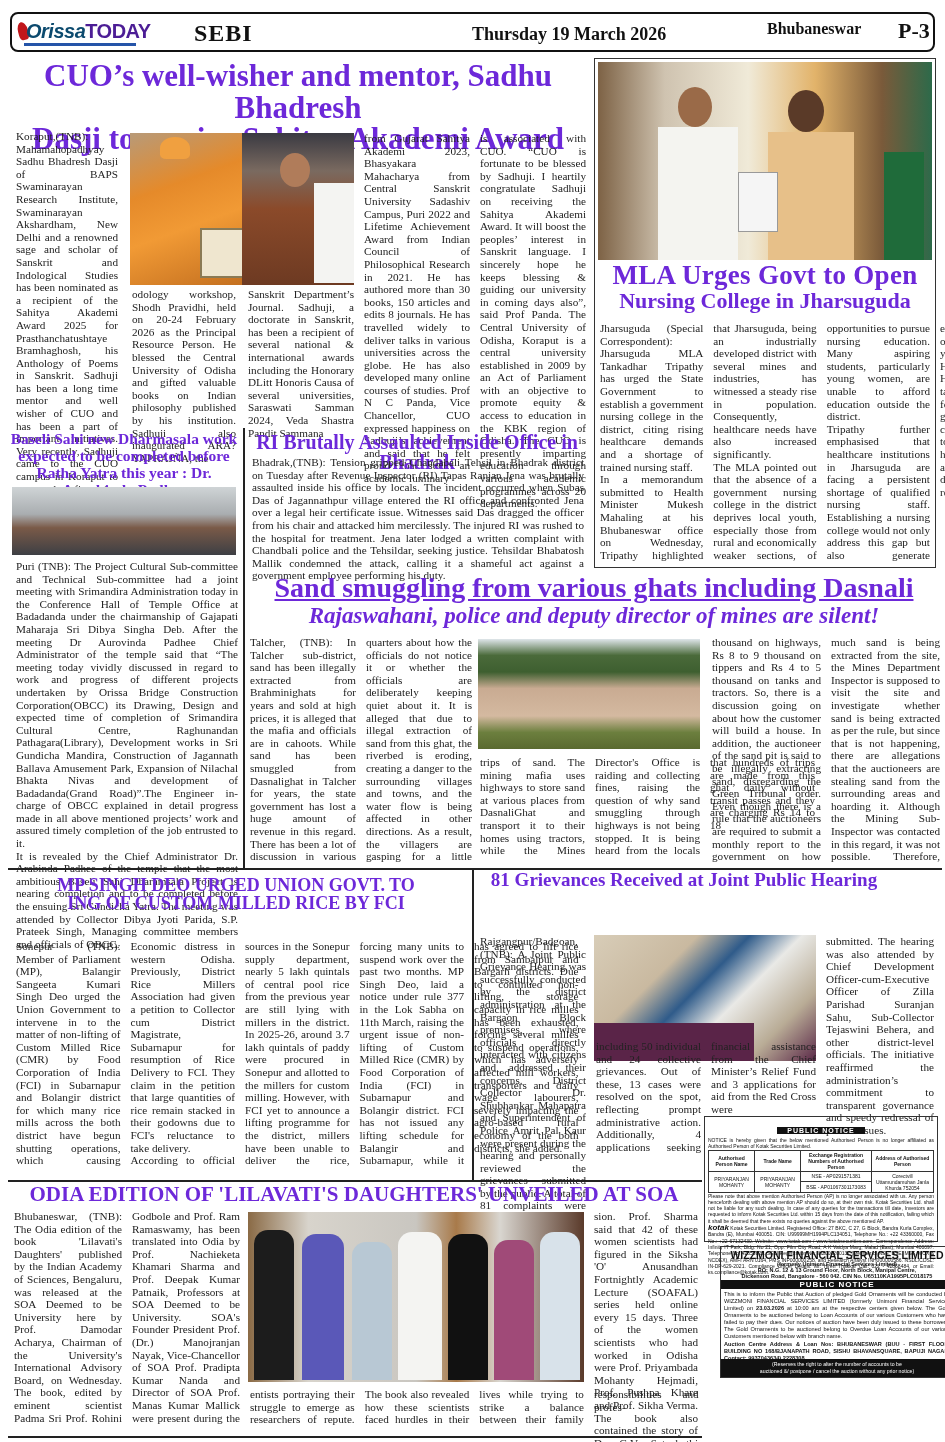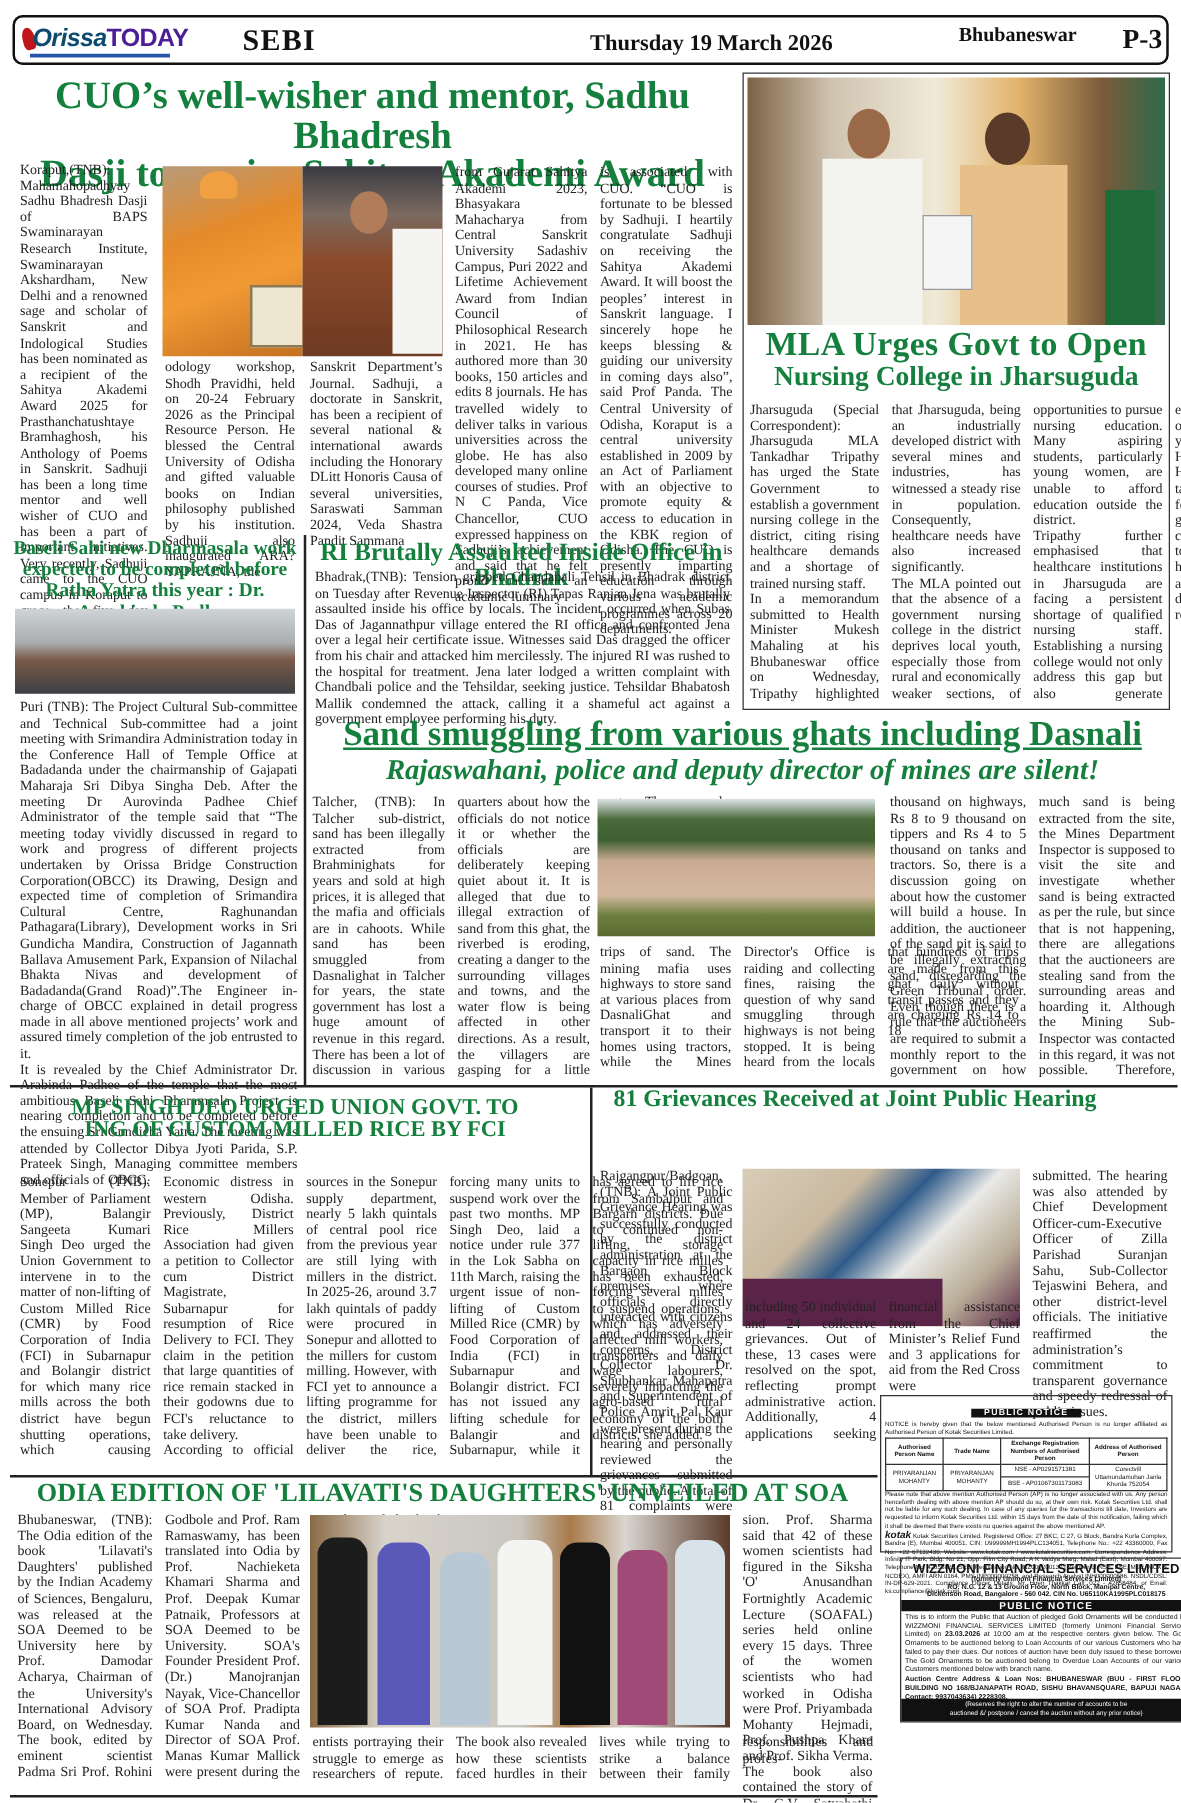--- a/index.html
+++ b/index.html
@@ -10,21 +10,21 @@
   .logo { position: absolute; left: 6px; top: 5px; width: 140px; height: 28px; }
   .logo-text { font-family: "Liberation Sans", sans-serif; font-weight: bold; font-size: 20px; letter-spacing: -0.5px; position:absolute; left: 8px; top: 1px; white-space: nowrap; }
   .logo-text .o { color: #0c4a6e; font-style: italic; }
   .logo-text .t { color: #4c1d95; }
   .logo-bar { position: absolute; left: 6px; top: 24px; width: 112px; height: 3px; background: #2554a8; }
   .logo-flame { position: absolute; left: 0; top: 3px; width: 10px; height: 18px; background: #c0161b; border-radius: 50% 50% 30% 30%; transform: rotate(-15deg); }
   .section { position: absolute; left: 182px; top: 6px; font-weight: bold; font-size: 24px; letter-spacing: 1px; }
   .dateline { position: absolute; left: 460px; top: 10px; font-weight: bold; font-size: 18px; }
   .city { position: absolute; left: 755px; top: 6px; font-weight: bold; font-size: 16px; }
   .pageno { position: absolute; left: 886px; top: 4px; font-weight: bold; font-size: 22px; }
-  .hl { font-weight: bold; text-align: center; line-height: 1.02; color: #15803d; }
+  .hl { font-weight: bold; text-align: center; line-height: 1.02; color: #6d28d9; }
   .body { font-size: 11.2px; line-height: 12.6px; text-align: justify; color: #222; }
   .cols { column-gap: 10px; column-fill: auto; }
   .photo { position: absolute; overflow: hidden; }
   .rule-v { position: absolute; width: 2px; background: #222; }
   .rule-h { position: absolute; height: 2px; background: #222; }
   .boxed { border: 1.5px solid #333; }
   .notice { font-family: "Liberation Sans", "DejaVu Sans", sans-serif; color: #111; }
   .notice-tag { display: inline-block; background: #111; color: #fff; font-weight: bold; font-size: 9px; padding: 0 10px; letter-spacing: 1px; }
   .notice table { border-collapse: collapse; width: 100%; font-size: 5px; }
   .notice td, .notice th { border: 0.7px solid #333; padding: 1px 2px; text-align: center; line-height: 6px; }

